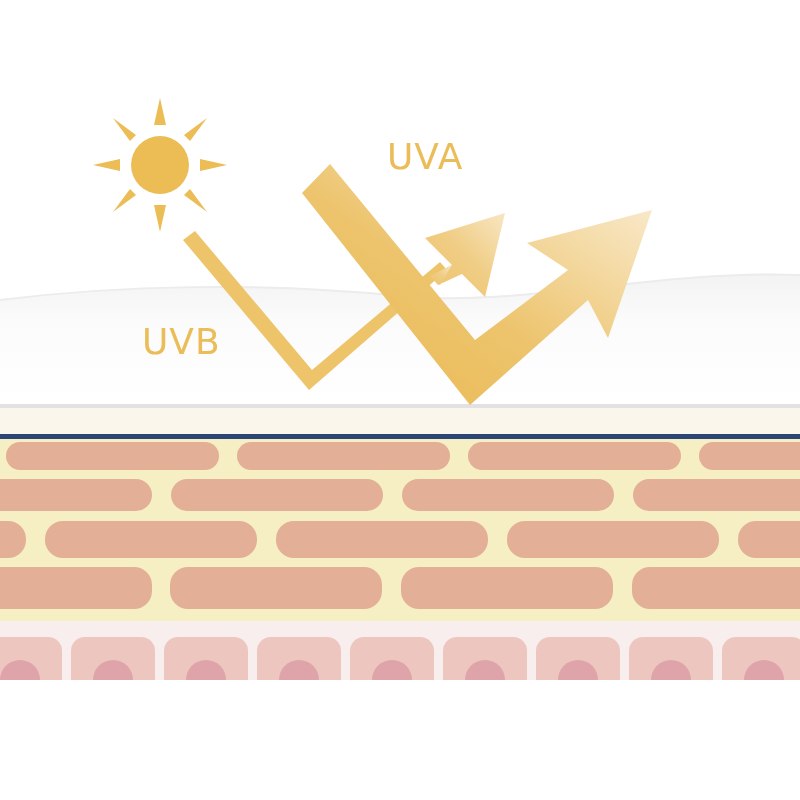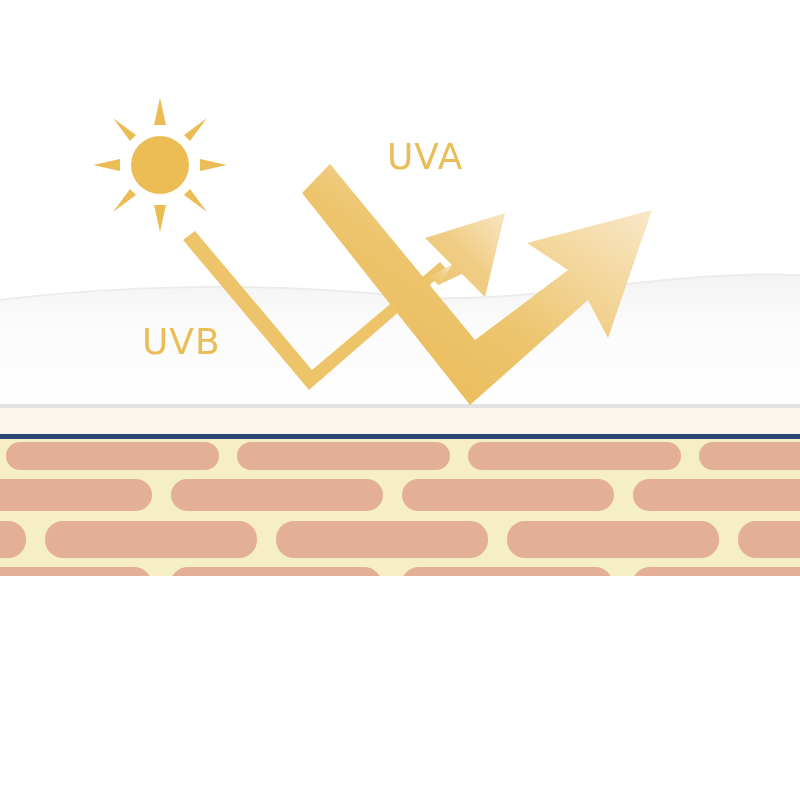--- a/index.html
+++ b/index.html
@@ -1,17 +1,17 @@
 <!DOCTYPE html>
 <html><head>
 <meta charset="utf-8">
 <style>
   html, body { margin: 0; padding: 0; }
   body { width: 800px; height: 800px; overflow: hidden; background: #ffffff; font-family: "DejaVu Sans", sans-serif; }
-  .stage { position: relative; width: 800px; height: 576px; overflow: hidden; }
+  .stage { position: relative; width: 800px; height: 680px; overflow: hidden; }
   .svg-layer { position: absolute; left: 0; top: 0; }
   .label {
     position: absolute; font-family: "DejaVu Sans", sans-serif; font-weight: 500;
     font-size: 36px; letter-spacing: 1px; line-height: 1;
   }
   .skin { position: absolute; left: 0; width: 800px; }
   .stratum-corneum { top: 408px; height: 28px; background: #faf6ec; }
   .basal-line { top: 434px; height: 5px; background: #2a4576; box-shadow: 0 2px 2px rgba(0,0,0,0.12); }
   .epidermis { top: 439px; height: 182px; background: #f6efc4; overflow: hidden; }
   .brick { position: absolute; background: #e3af96; border-radius: 18px; }

